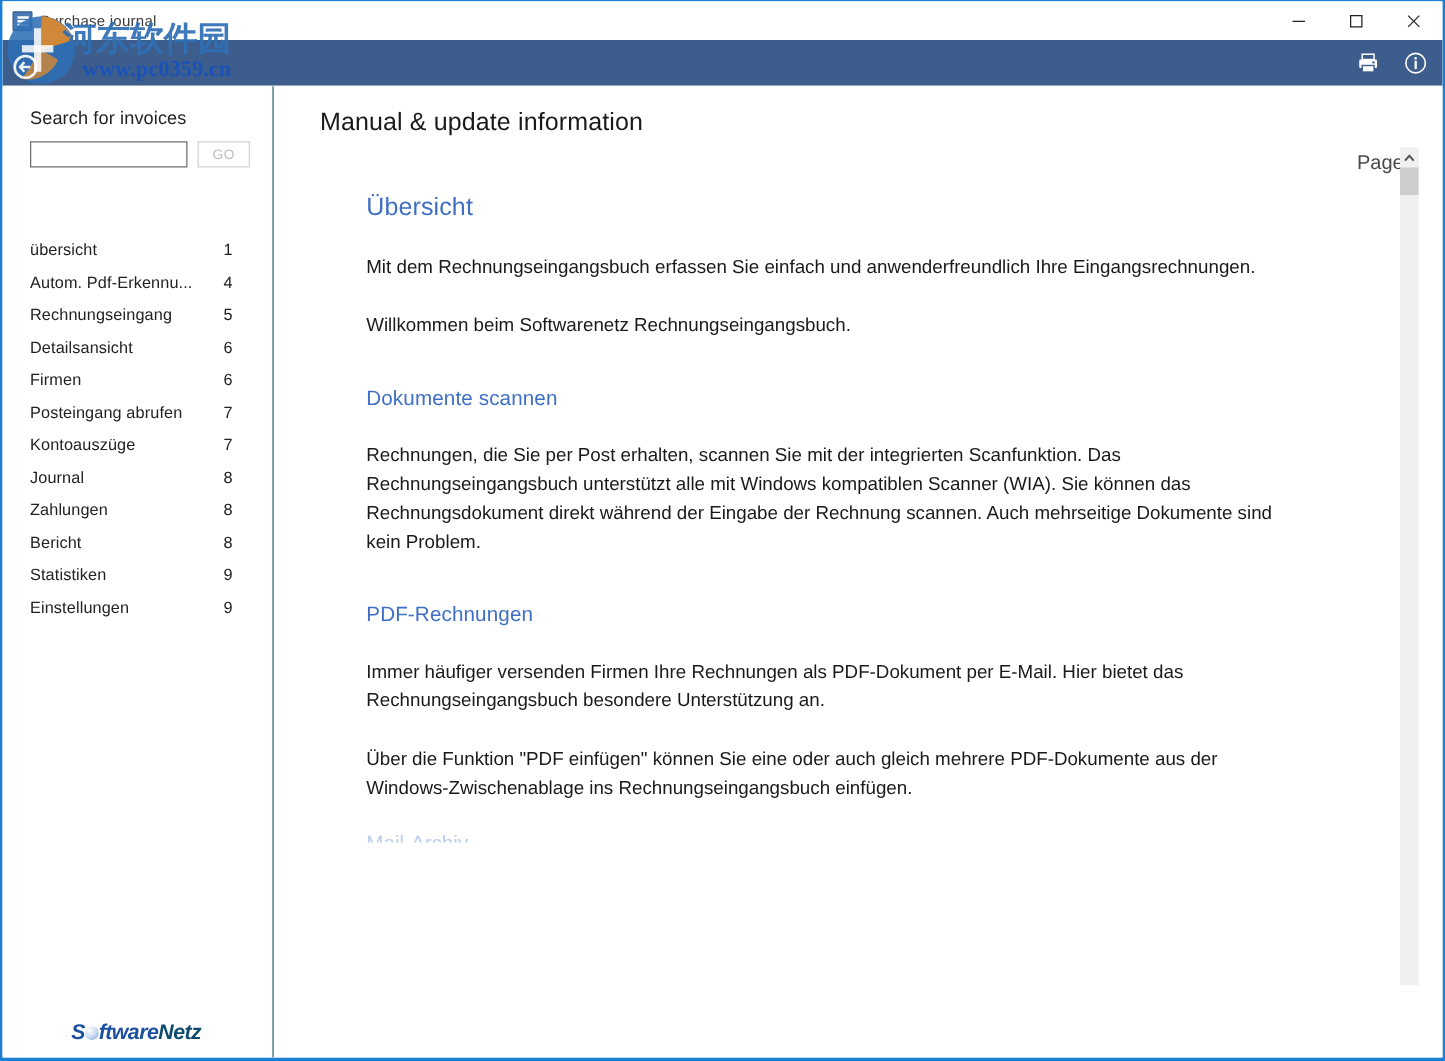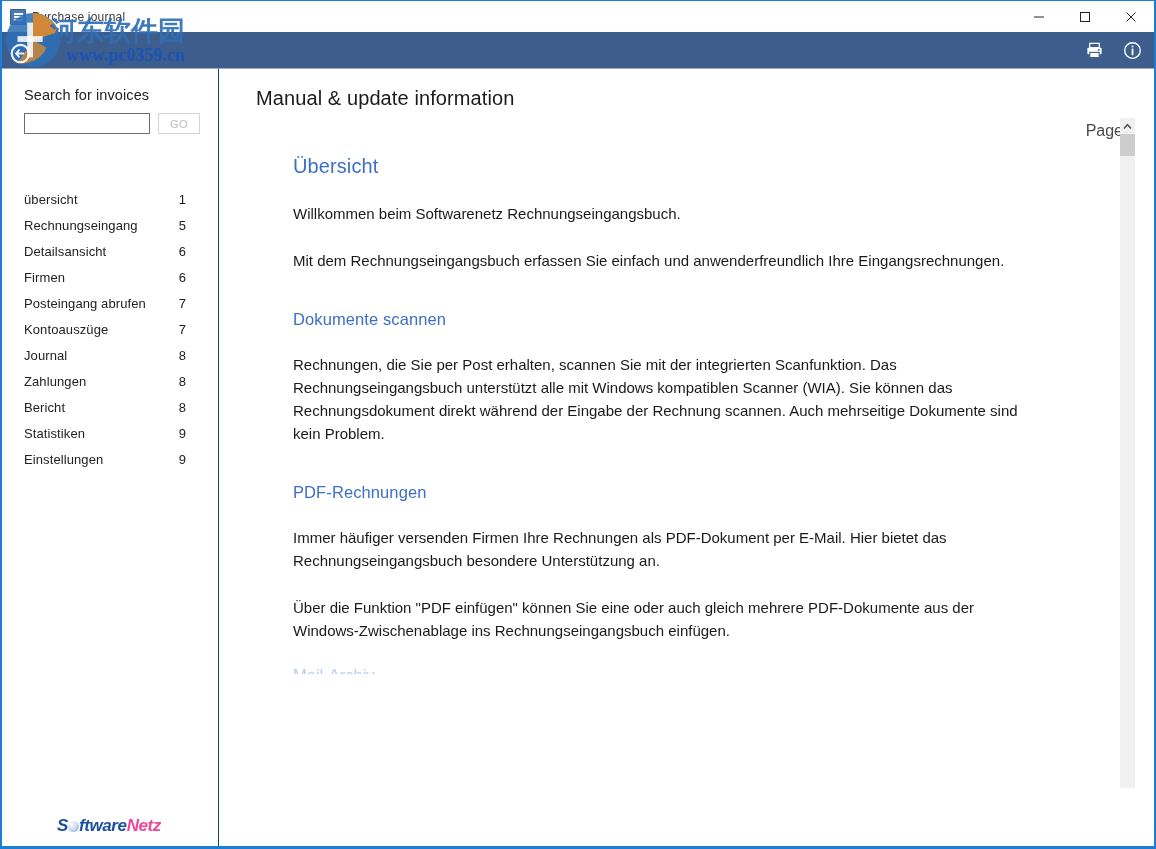--- a/index.html
+++ b/index.html
@@ -166,21 +166,21 @@
     left: 55px;
     bottom: 12px;
     font-size: 17px;
     font-weight: bold;
     font-style: italic;
     letter-spacing: -0.4px;
     white-space: nowrap;
     line-height: 1;
   }
   .brand .b1 { color: #1b4fa0; }
-  .brand .b2 { color: #ec4899; }
+  .brand .b2 { color: #0c4a6e; }
   .brand .ocirc {
     display: inline-block;
     width: 11px; height: 11px;
     border-radius: 50%;
     background: radial-gradient(circle at 32% 30%, #ffffff 0%, #cfe0f3 45%, #7fa6d6 100%);
     vertical-align: -1px;
     margin: 0 0px;
   }
 
   
@@ -402,20 +402,24 @@
         <input class="search-input" type="text" placeholder="" style="">
         <button class="go-btn">GO</button>
       </div>
 
       <div class="toc">
         <div class="toc-item">
           <span class="toc-label">übersicht</span>
           <span class="toc-page">1</span>
         </div>
         <div class="toc-item">
+          <span class="toc-label">Autom. Pdf-Erkennu...</span>
+          <span class="toc-page">4</span>
+        </div>
+        <div class="toc-item">
           <span class="toc-label">Rechnungseingang</span>
           <span class="toc-page">5</span>
         </div>
         <div class="toc-item">
           <span class="toc-label">Detailsansicht</span>
           <span class="toc-page">6</span>
         </div>
         <div class="toc-item">
           <span class="toc-label">Firmen</span>
           <span class="toc-page">6</span>
@@ -457,22 +461,22 @@
 
     <div class="content">
       <div class="page-title">Manual &amp; update information</div>
 
 
       <div class="doc-area">
         <div class="page-indicator">Page</div>
 
         <div class="doc-body">
           <h2 class="sec">Übersicht</h2>
+          <p class="para">Mit dem Rechnungseingangsbuch erfassen Sie einfach und anwenderfreundlich Ihre Eingangsrechnungen.</p>
           <p class="para">Willkommen beim Softwarenetz Rechnungseingangsbuch.</p>
-          <p class="para">Mit dem Rechnungseingangsbuch erfassen Sie einfach und anwenderfreundlich Ihre Eingangsrechnungen.</p>
           <h2 class="sec sub">Dokumente scannen</h2>
           <p class="para">Rechnungen, die Sie per Post erhalten, scannen Sie mit der integrierten Scanfunktion. Das Rechnungseingangsbuch unterstützt alle mit Windows kompatiblen Scanner (WIA). Sie können das Rechnungsdokument direkt während der Eingabe der Rechnung scannen. Auch mehrseitige Dokumente sind kein Problem.</p>
           <h2 class="sec sub">PDF-Rechnungen</h2>
           <p class="para">Immer häufiger versenden Firmen Ihre Rechnungen als PDF-Dokument per E-Mail. Hier bietet das Rechnungseingangsbuch besondere Unterstützung an.</p>
           <p class="para">Über die Funktion "PDF einfügen" können Sie eine oder auch gleich mehrere PDF-Dokumente aus der Windows-Zwischenablage ins Rechnungseingangsbuch einfügen.</p>
           <div class="cut-head">Mail-Archiv</div>
         </div>
 
         <div class="scrollbar">
           <div class="sb-up">

